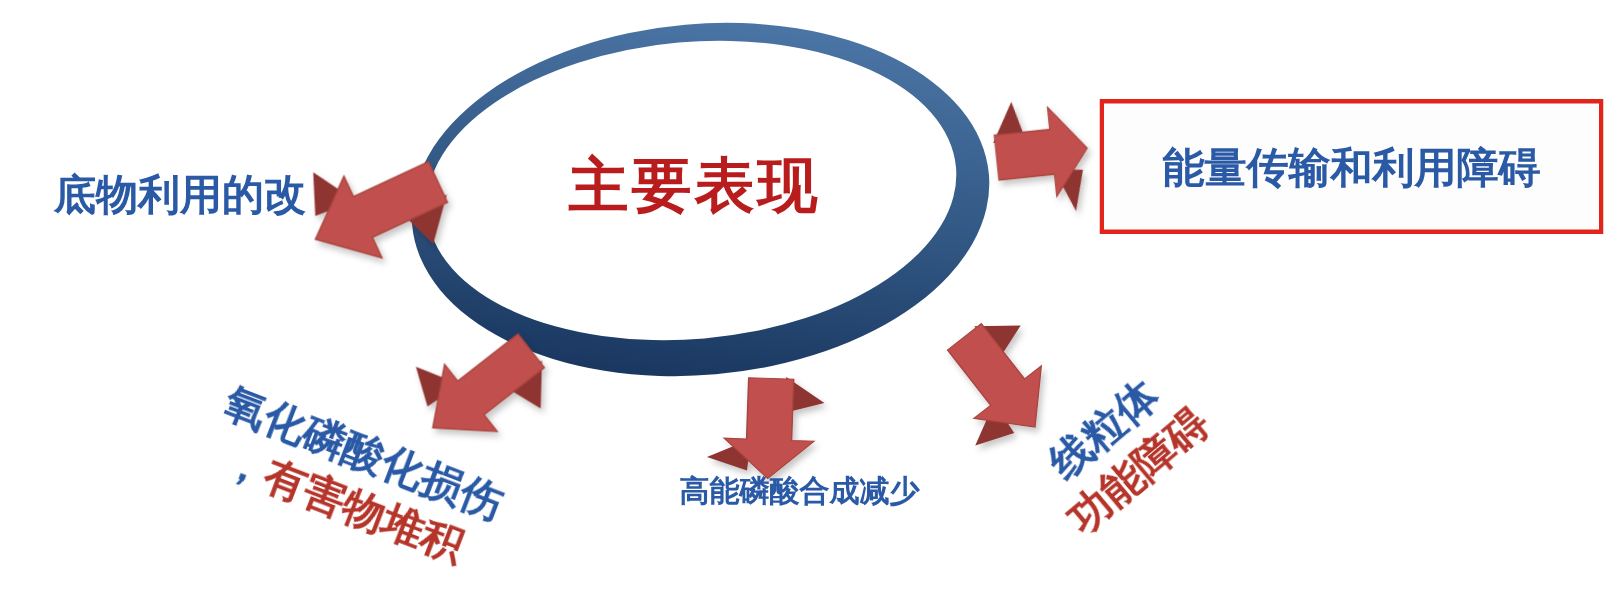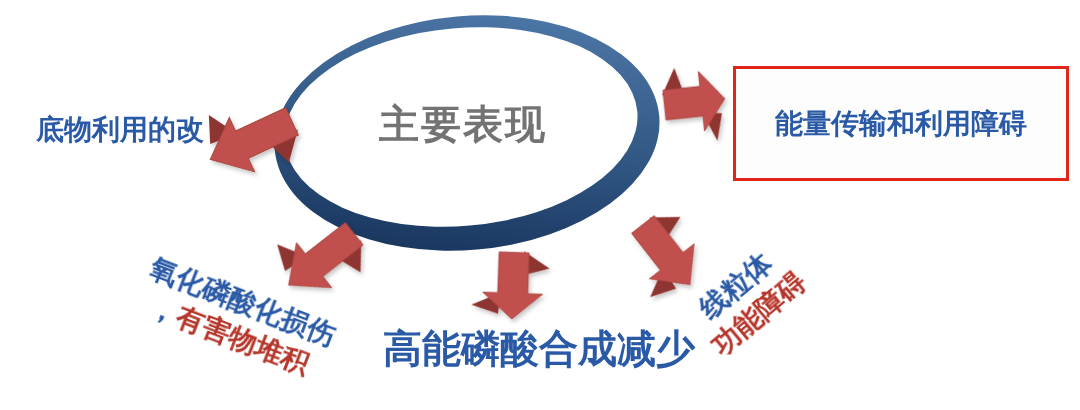--- a/index.html
+++ b/index.html
@@ -7,35 +7,35 @@
     position:relative;width:1080px;height:410px;overflow:hidden;background:#ffffff;
     font-family:"Liberation Sans","DejaVu Sans",sans-serif;
   }
   .layer{position:absolute;left:0;top:0;width:1080px;height:410px;}
   .label{position:absolute;font-weight:700;text-align:center;white-space:nowrap;}
   .blue{color:#2A5AA6;}
   .red{color:#B5352A;}
   
   .center-title{
     left:368px;top:100px;width:190px;font-size:40px;line-height:48px;
-    color:#737373;letter-spacing:2px;
+    color:#b91c1c;letter-spacing:2px;
   }
   
   .substrate{left:20px;top:112px;width:200px;font-size:28px;line-height:35px;}
   
   .energy-box{
-    position:absolute;left:733px;top:66px;width:336px;height:115px;
+    position:absolute;left:733px;top:66px;width:336px;height:90px;
     border:3px solid #E2251B;background:#fdfdfd;box-sizing:border-box;
     display:flex;flex-direction:row;justify-content:center;align-items:center;
     font-weight:700;text-align:center;
   }
   .energy-box .l1{font-size:28px;line-height:33px;}
   .energy-box .l2{font-size:31px;line-height:35px;}
   
-  .high-energy{left:383px;top:330px;width:300px;font-size:39px;line-height:37px;}
+  .high-energy{left:383px;top:310px;width:300px;font-size:20px;line-height:37px;}
   
   .oxidative{
     left:126px;top:283px;width:220px;font-size:28px;line-height:36px;
     transform:rotate(21deg);transform-origin:center center;
   }
   
   .mitochondria{
     left:660px;top:264px;width:175px;font-size:28px;line-height:36px;
     transform:rotate(-40deg);transform-origin:center center;
   }

